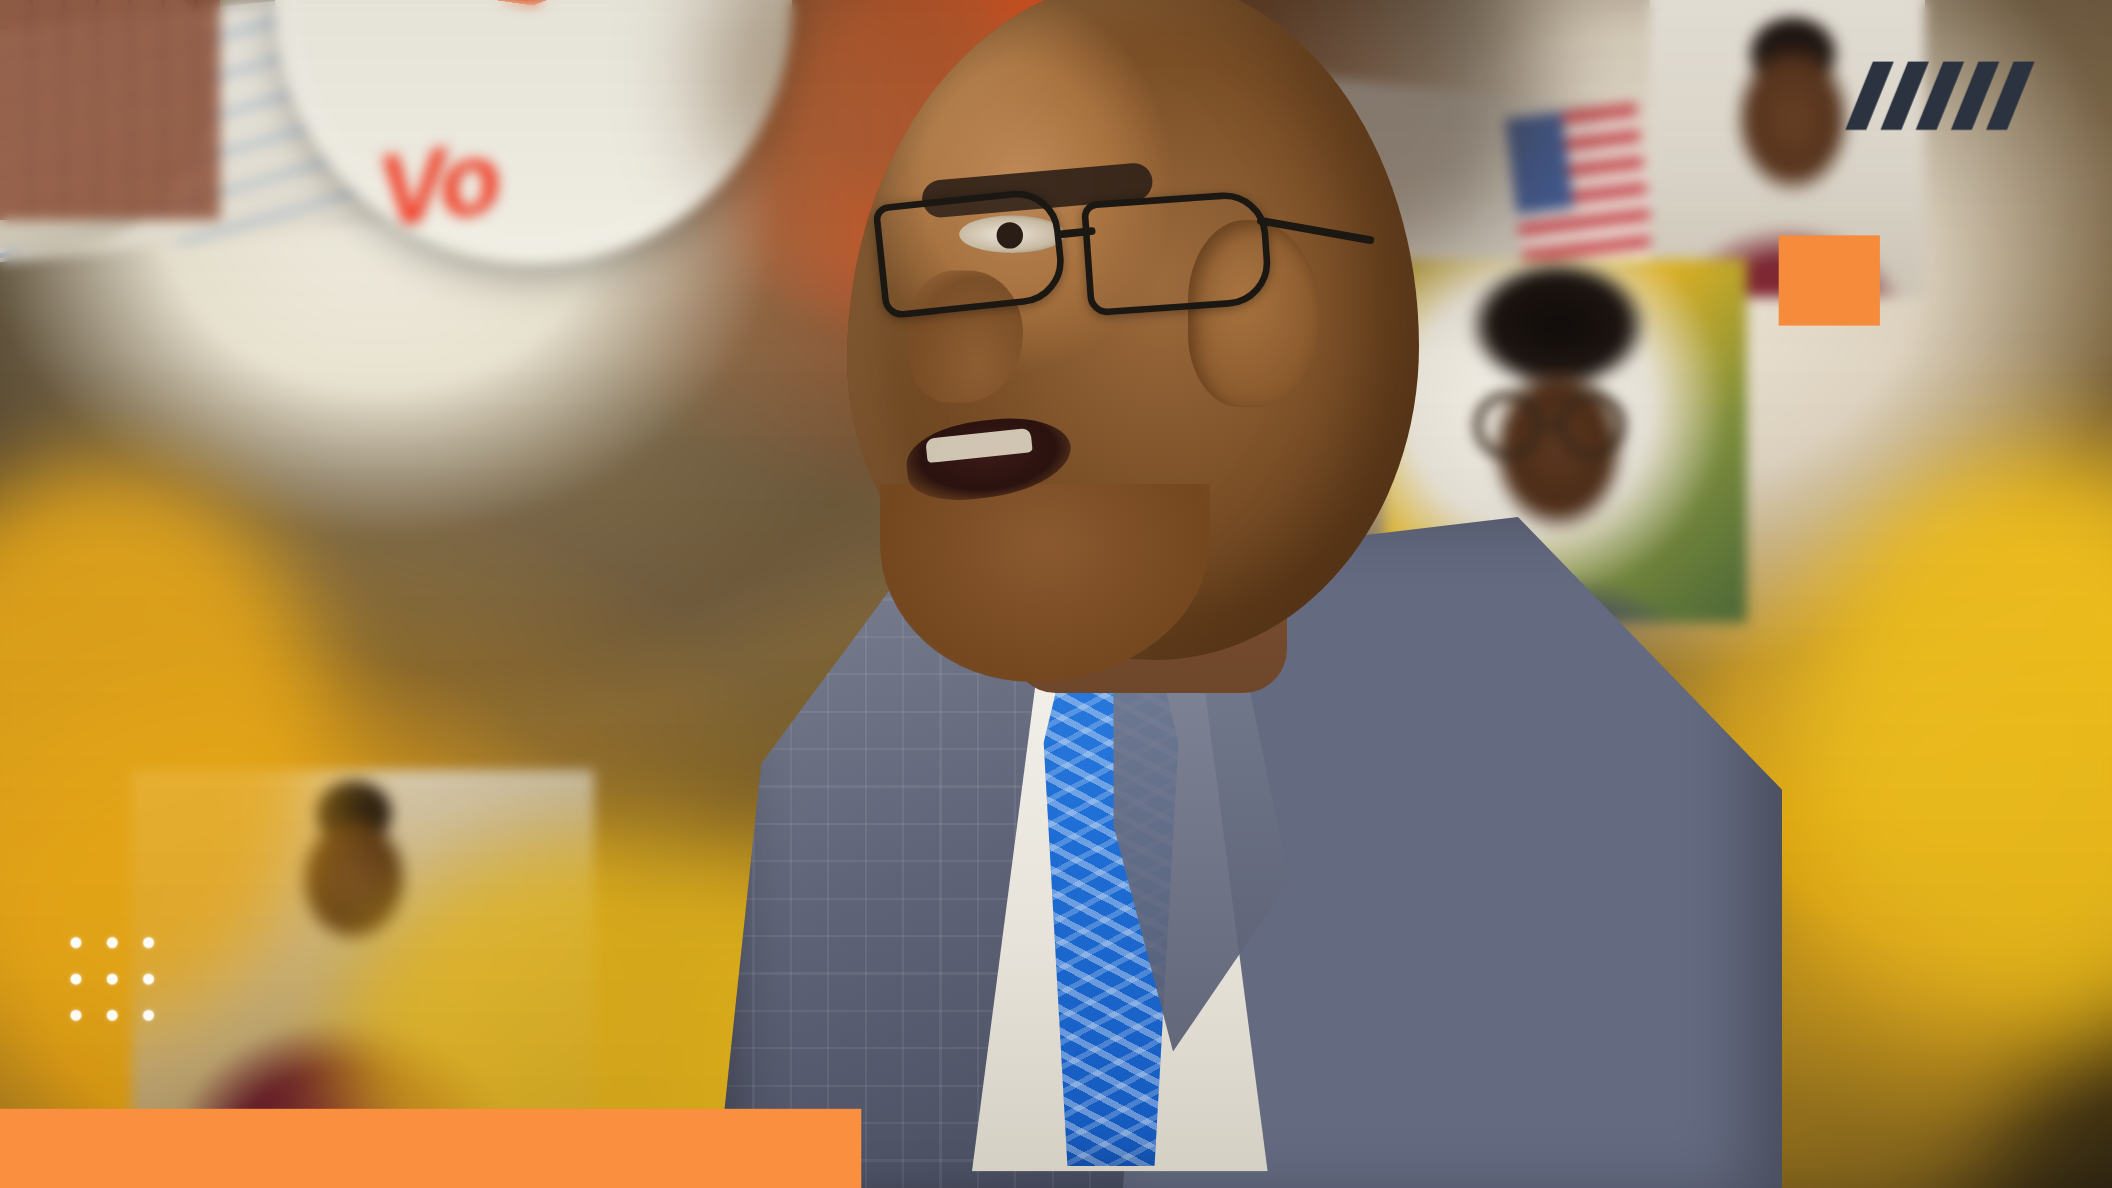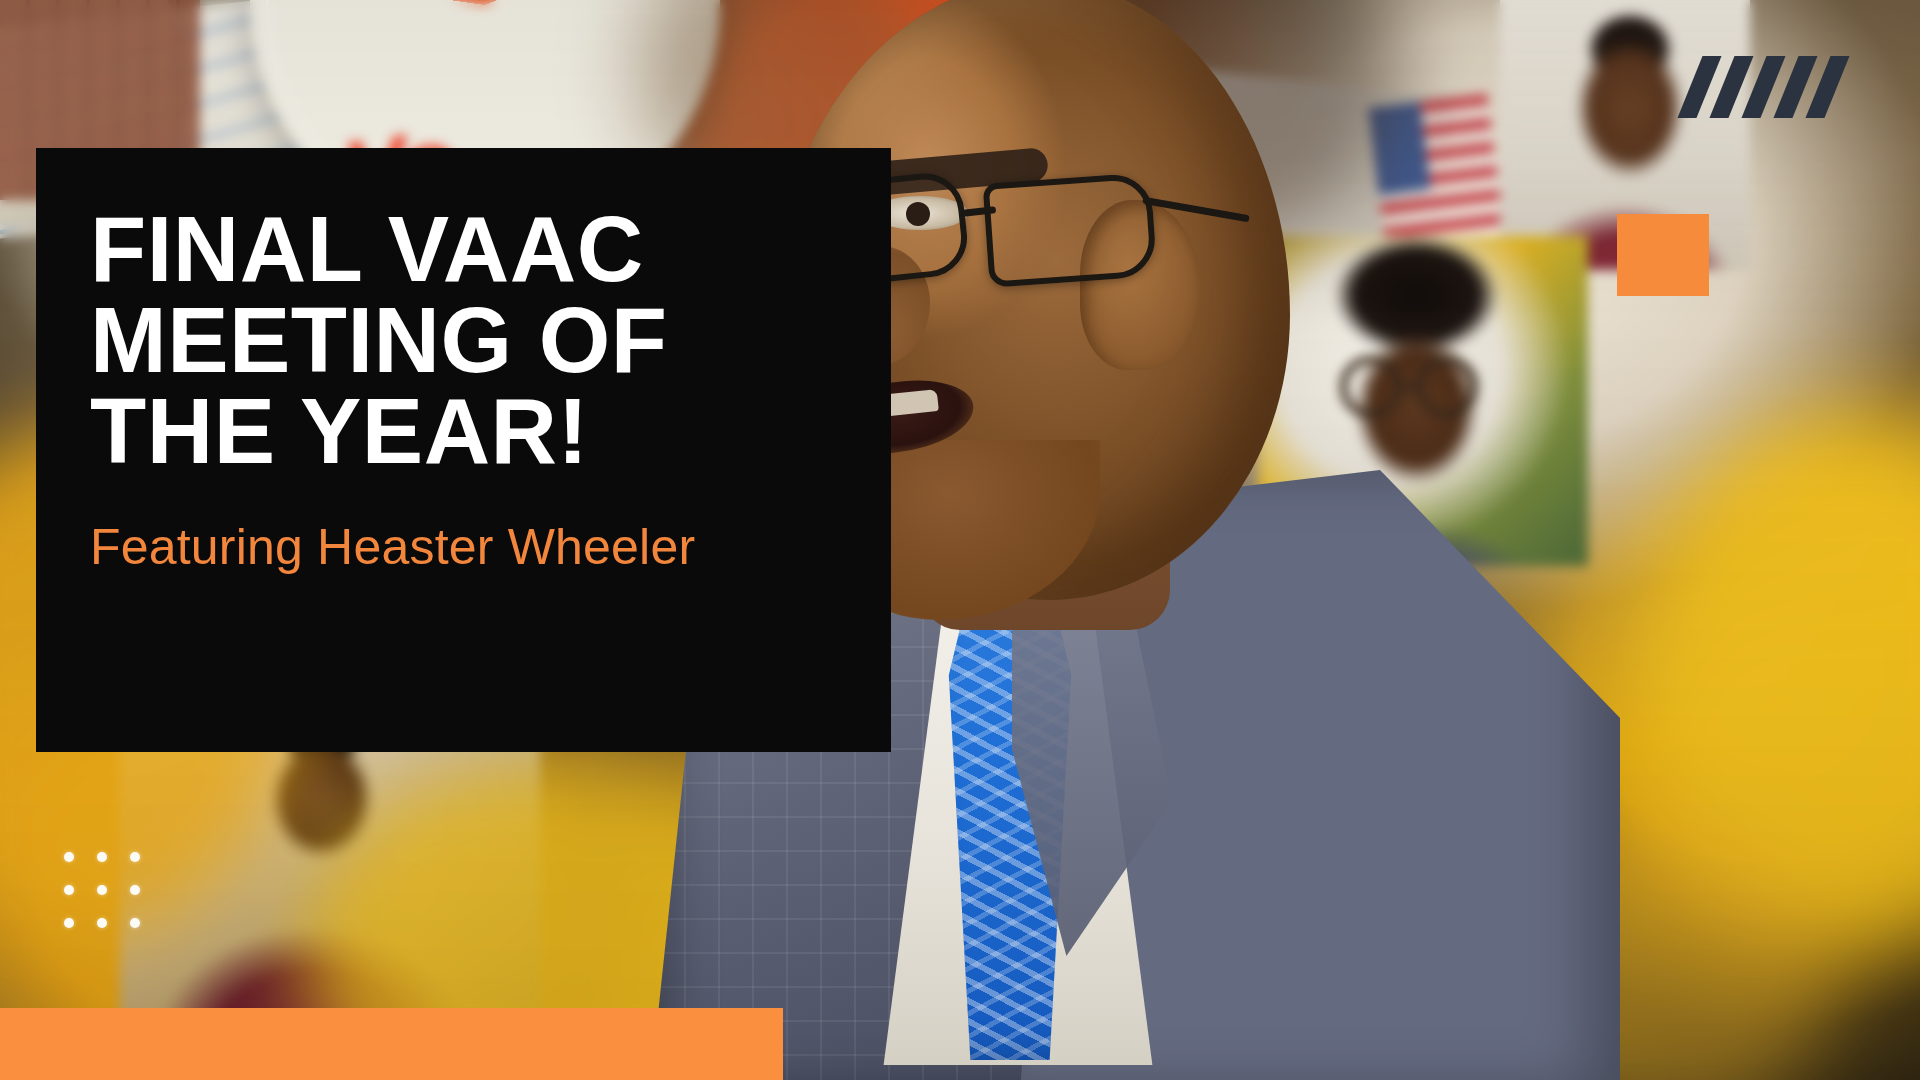--- a/index.html
+++ b/index.html
@@ -446,22 +446,14 @@
     <i></i>
     <i></i>
     <i></i>
     <i></i>
     <i></i>
     <i></i>
   </div>
 
   <div class="bottom-bar"></div>
 
-  <div class="panel">
-    <div class="panel-inner">
-      <div class="headline">FINAL VAAC
-MEETING OF
-THE YEAR!</div>
-      <div class="subhead">Featuring Heaster Wheeler</div>
-    </div>
-  </div>
 
 </div>
 
 </body></html>

